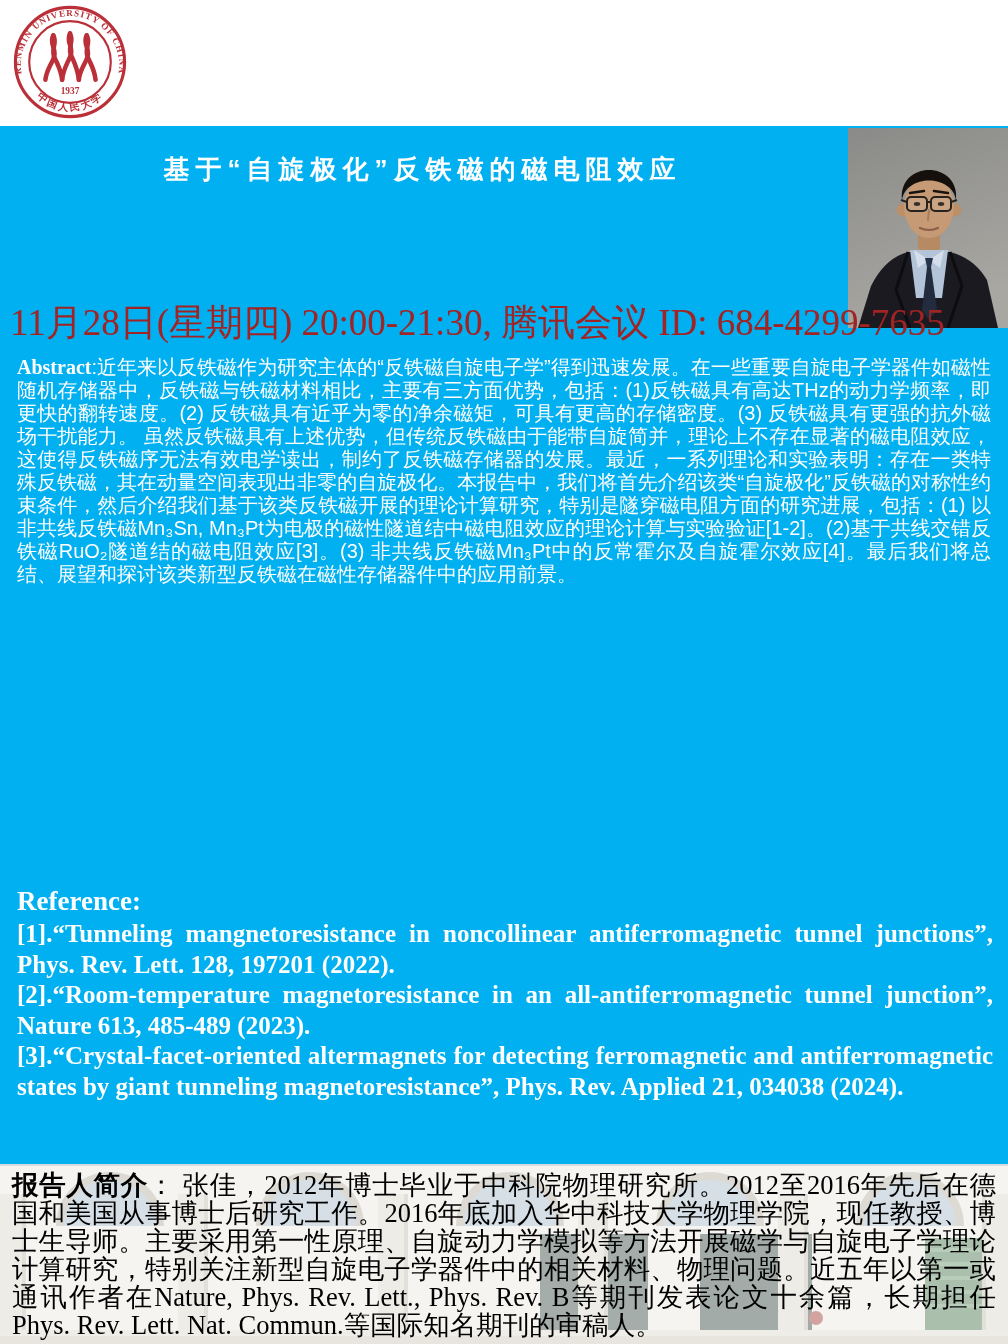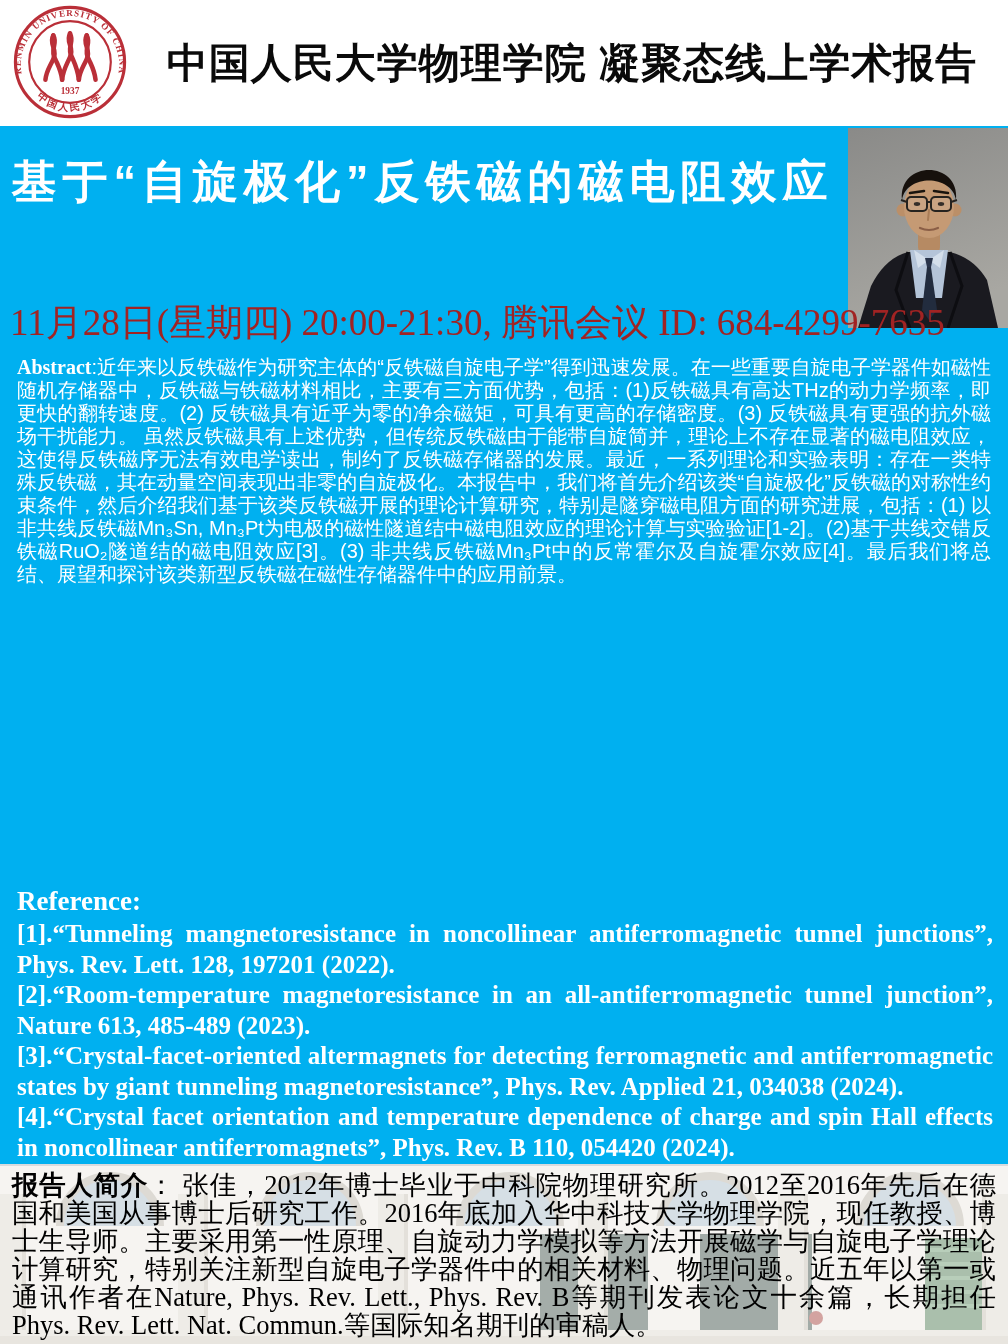--- a/index.html
+++ b/index.html
@@ -24,21 +24,21 @@
     font-size:34px; color:#0a0a0a; white-space:nowrap;
   }
 
   
   .main-section {
     position:absolute; top:126px; left:0; width:1008px; height:1038px;
     background:var(--main-background, #00B0F0);
   }
   .talk-title {
     position:absolute; top:26px; left:0; width:845px; text-align:center;
-    color:#ffffff; font-size:45px; font-weight:bold; letter-spacing:6px; white-space:nowrap;
+    color:#ffffff; font-size:26px; font-weight:bold; letter-spacing:6px; white-space:nowrap;
   }
   .speaker-line {
     position:absolute; top:106px; left:0; width:845px; text-align:center;
     color:#ffffff; font-size:37px; font-weight:bold; letter-spacing:3px; white-space:nowrap;
   }
   .photo-frame { position:absolute; top:2px; right:0; width:160px; height:200px; }
   .photo-frame svg { display:block; width:160px; height:200px; }
   .datetime-line {
     position:absolute; top:172px; left:10px; width:838px;
     font-family:"Liberation Serif", serif; font-size:37px;
@@ -91,21 +91,20 @@
         <path d="M46,33 c -5,9 5,14 0,24 c -4,9 -7,12 -8,21"></path>
         <path d="M46,33 c 5,9 -4,14 2,24 c 4,9 6,12 7,21"></path>
         <path d="M63,31 c -5,9 5,14 0,24 c -4,9 -7,13 -8,23"></path>
         <path d="M63,31 c 5,9 -4,14 2,24 c 4,9 6,13 7,23"></path>
         <path d="M80,33 c -5,9 5,14 0,24 c -4,9 -7,12 -8,21"></path>
         <path d="M80,33 c 5,9 -4,14 2,24 c 4,9 6,12 7,21"></path>
       </g>
       <text x="63" y="93" text-anchor="middle" font-size="9.5" font-weight="bold" fill="#BA2F38" font-family="Liberation Serif, serif">1937</text>
     </svg>
     <div class="header-text">
-      <div class="header-title-cn">中国人民大学物理学院 凝聚态线上学术报告</div>
     </div>
   </div>
 
   <div class="main-section">
 
     <div class="talk-title">基于“自旋极化”反铁磁的磁电阻效应</div>
 
     <div class="photo-frame">
       <svg viewBox="0 0 160 200" aria-hidden="true">
         <defs>
@@ -156,21 +155,20 @@
 
     <div class="datetime-line">11月28日(星期四) 20:00-21:30, 腾讯会议 ID: 684-4299-7635</div>
 
     <div class="abstract-block"><span class="abstract-label">Abstract</span><span>:近年来以反铁磁作为研究主体的“反铁磁自旋电子学”得到迅速发展。在一些重要自旋电子学器件如磁性随机存储器中，反铁磁与铁磁材料相比，主要有三方面优势，包括：(1)反铁磁具有高达THz的动力学频率，即更快的翻转速度。(2) 反铁磁具有近乎为零的净余磁矩，可具有更高的存储密度。(3) 反铁磁具有更强的抗外磁场干扰能力。 虽然反铁磁具有上述优势，但传统反铁磁由于能带自旋简并，理论上不存在显著的磁电阻效应，这使得反铁磁序无法有效电学读出，制约了反铁磁存储器的发展。最近，一系列理论和实验表明：存在一类特殊反铁磁，其在动量空间表现出非零的自旋极化。本报告中，我们将首先介绍该类“自旋极化”反铁磁的对称性约束条件，然后介绍我们基于该类反铁磁开展的理论计算研究，特别是隧穿磁电阻方面的研究进展，包括：(1) 以非共线反铁磁Mn₃Sn, Mn₃Pt为电极的磁性隧道结中磁电阻效应的理论计算与实验验证[1-2]。(2)基于共线交错反铁磁RuO₂隧道结的磁电阻效应[3]。(3) 非共线反铁磁Mn₃Pt中的反常霍尔及自旋霍尔效应[4]。最后我们将总结、展望和探讨该类新型反铁磁在磁性存储器件中的应用前景。</span></div>
 
     <div class="reference-block">
       <div class="reference-heading">Reference:</div>
       <div class="reference-item">[1].“Tunneling mangnetoresistance in noncollinear antiferromagnetic tunnel junctions”, Phys. Rev. Lett. 128, 197201 (2022).</div>
       <div class="reference-item">[2].“Room-temperature magnetoresistance in an all-antiferromagnetic tunnel junction”, Nature 613, 485-489 (2023).</div>
       <div class="reference-item">[3].“Crystal-facet-oriented altermagnets for detecting ferromagnetic and antiferromagnetic states by giant tunneling magnetoresistance”, Phys. Rev. Applied 21, 034038 (2024).</div>
-      <div class="reference-item">[4].“Crystal facet orientation and temperature dependence of charge and spin Hall effects in noncollinear antiferromagnets”, Phys. Rev. B 110, 054420 (2024).</div>
     </div>
   </div>
 
   <div class="bio-section">
     <svg class="bio-bg" viewBox="0 0 1008 178" preserveAspectRatio="none" aria-hidden="true">
       <rect x="0" y="0" width="1008" height="178" fill="#ece9e2"></rect>
 
       <g>
         <path d="M60,60 a50,50 0 0 1 100,0 Z" fill="#a9bcc9"></path>
         <path d="M260,60 a50,50 0 0 1 100,0 Z" fill="#a9bcc9"></path>

